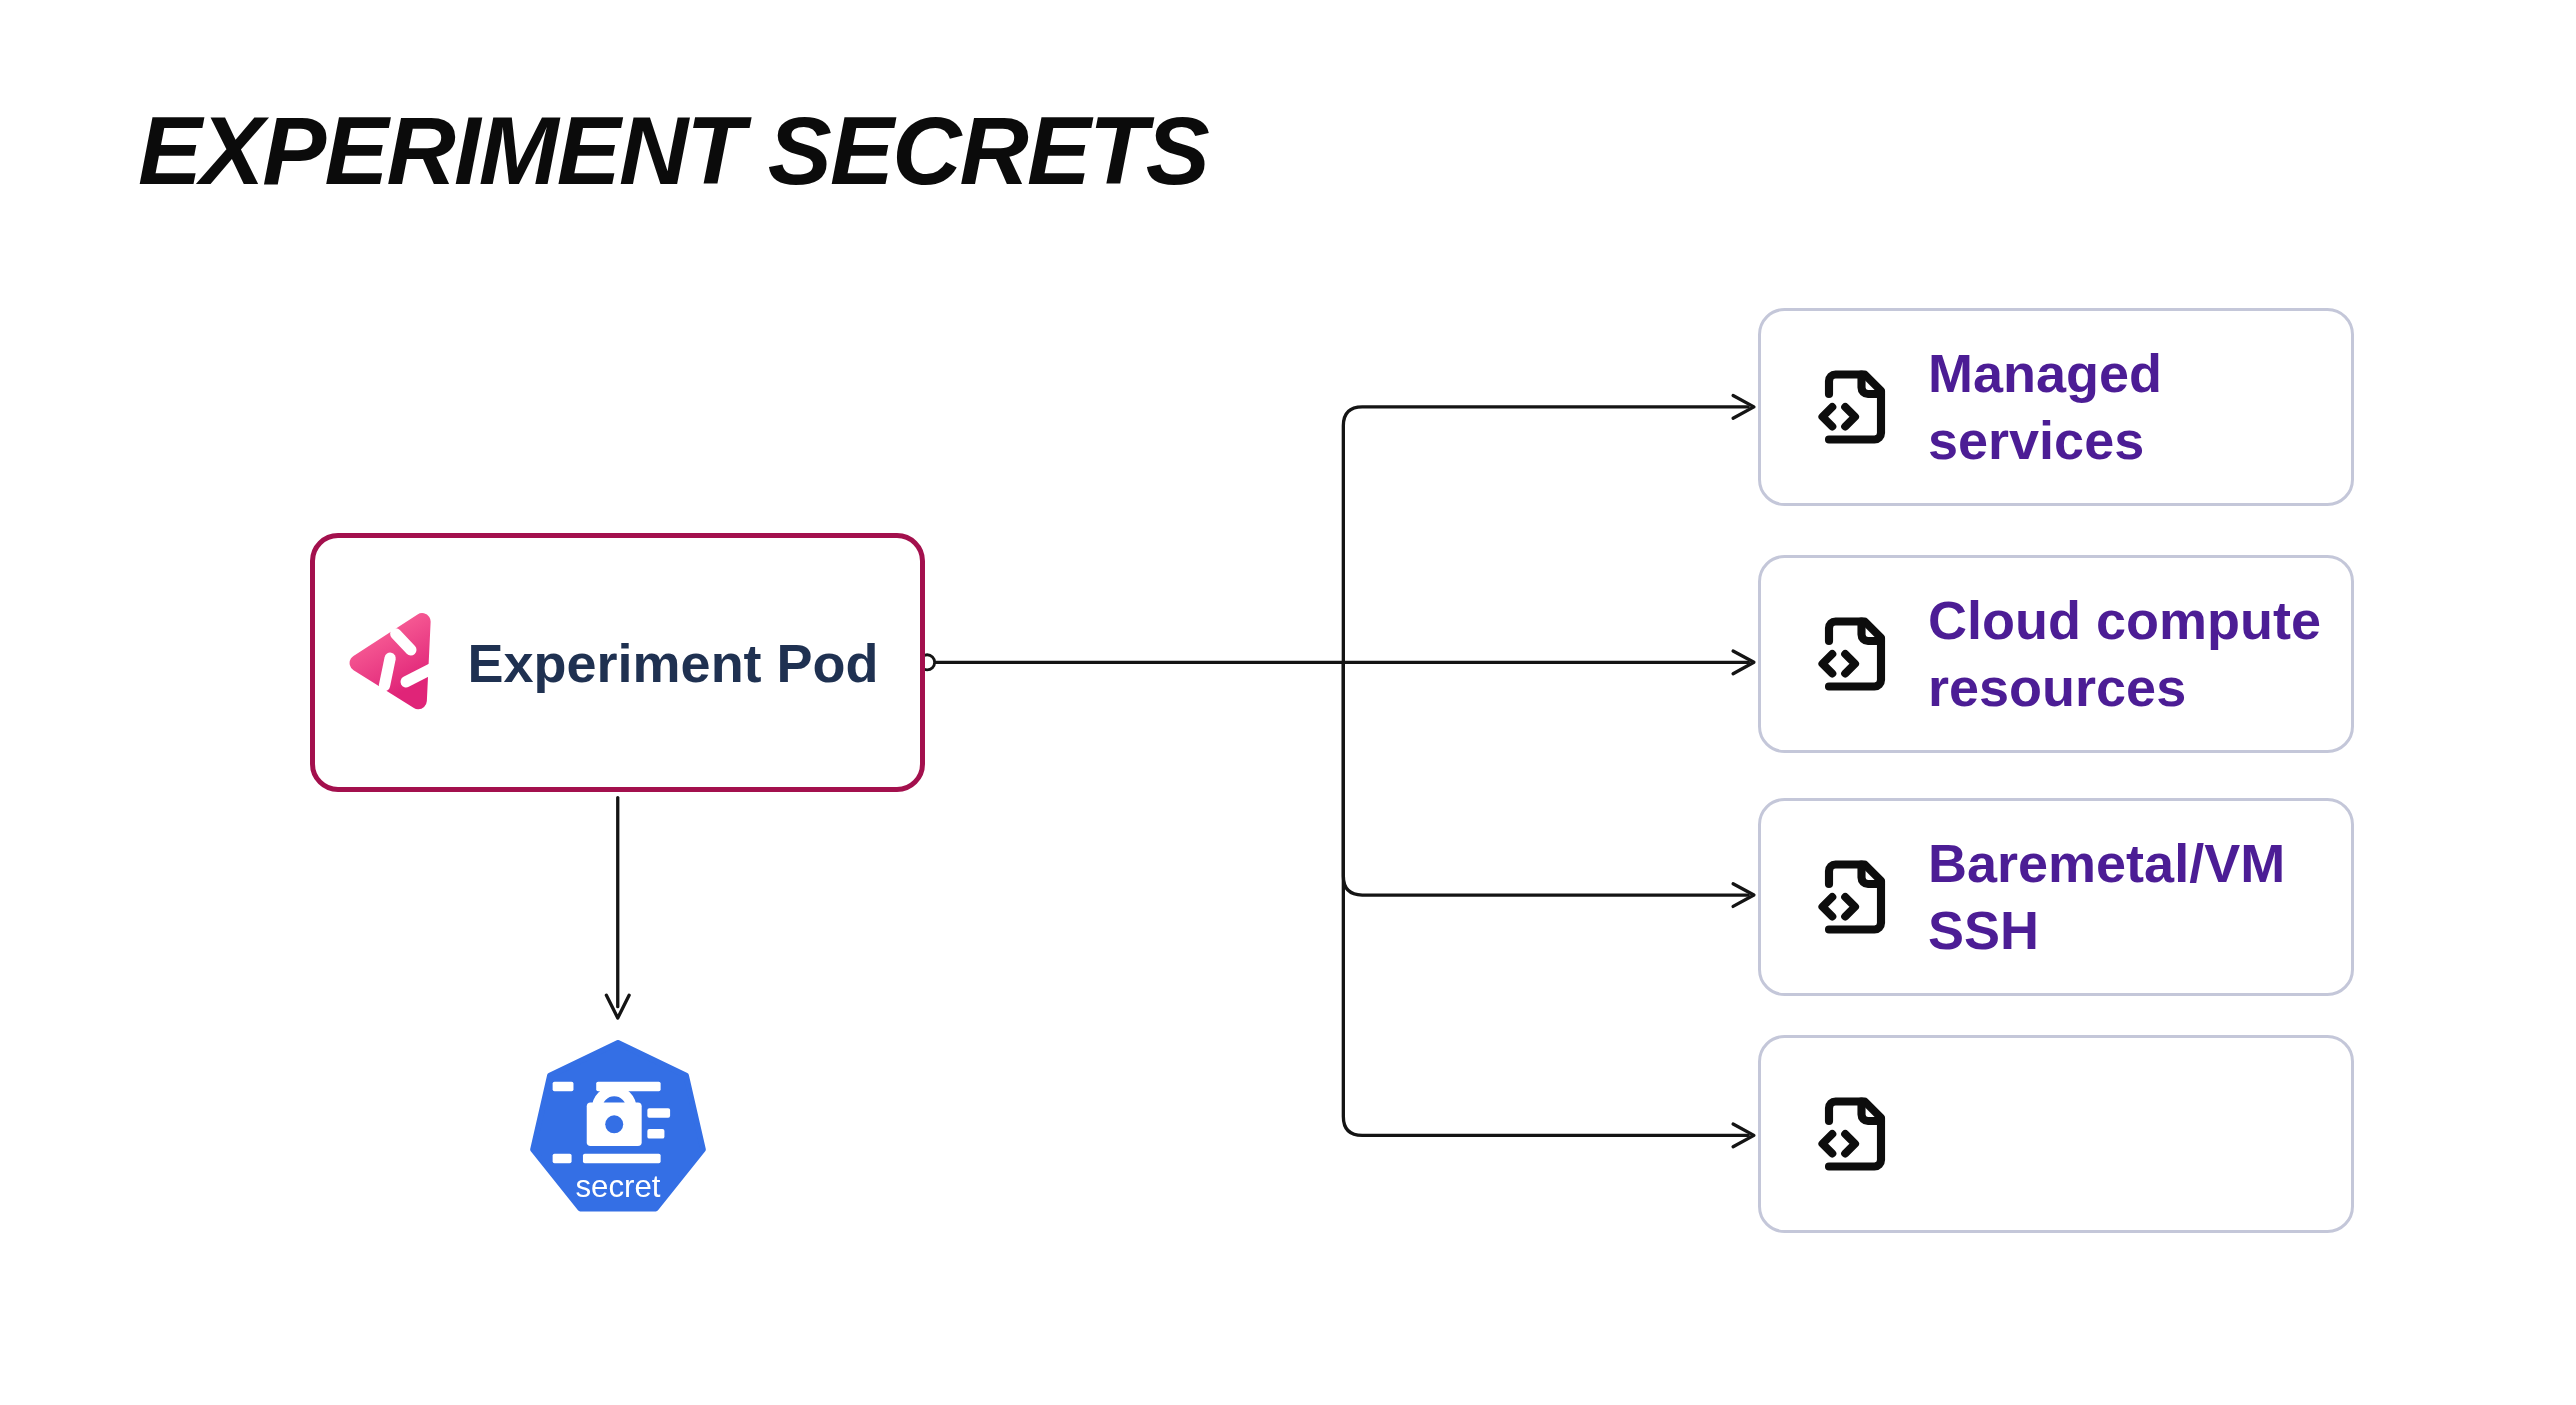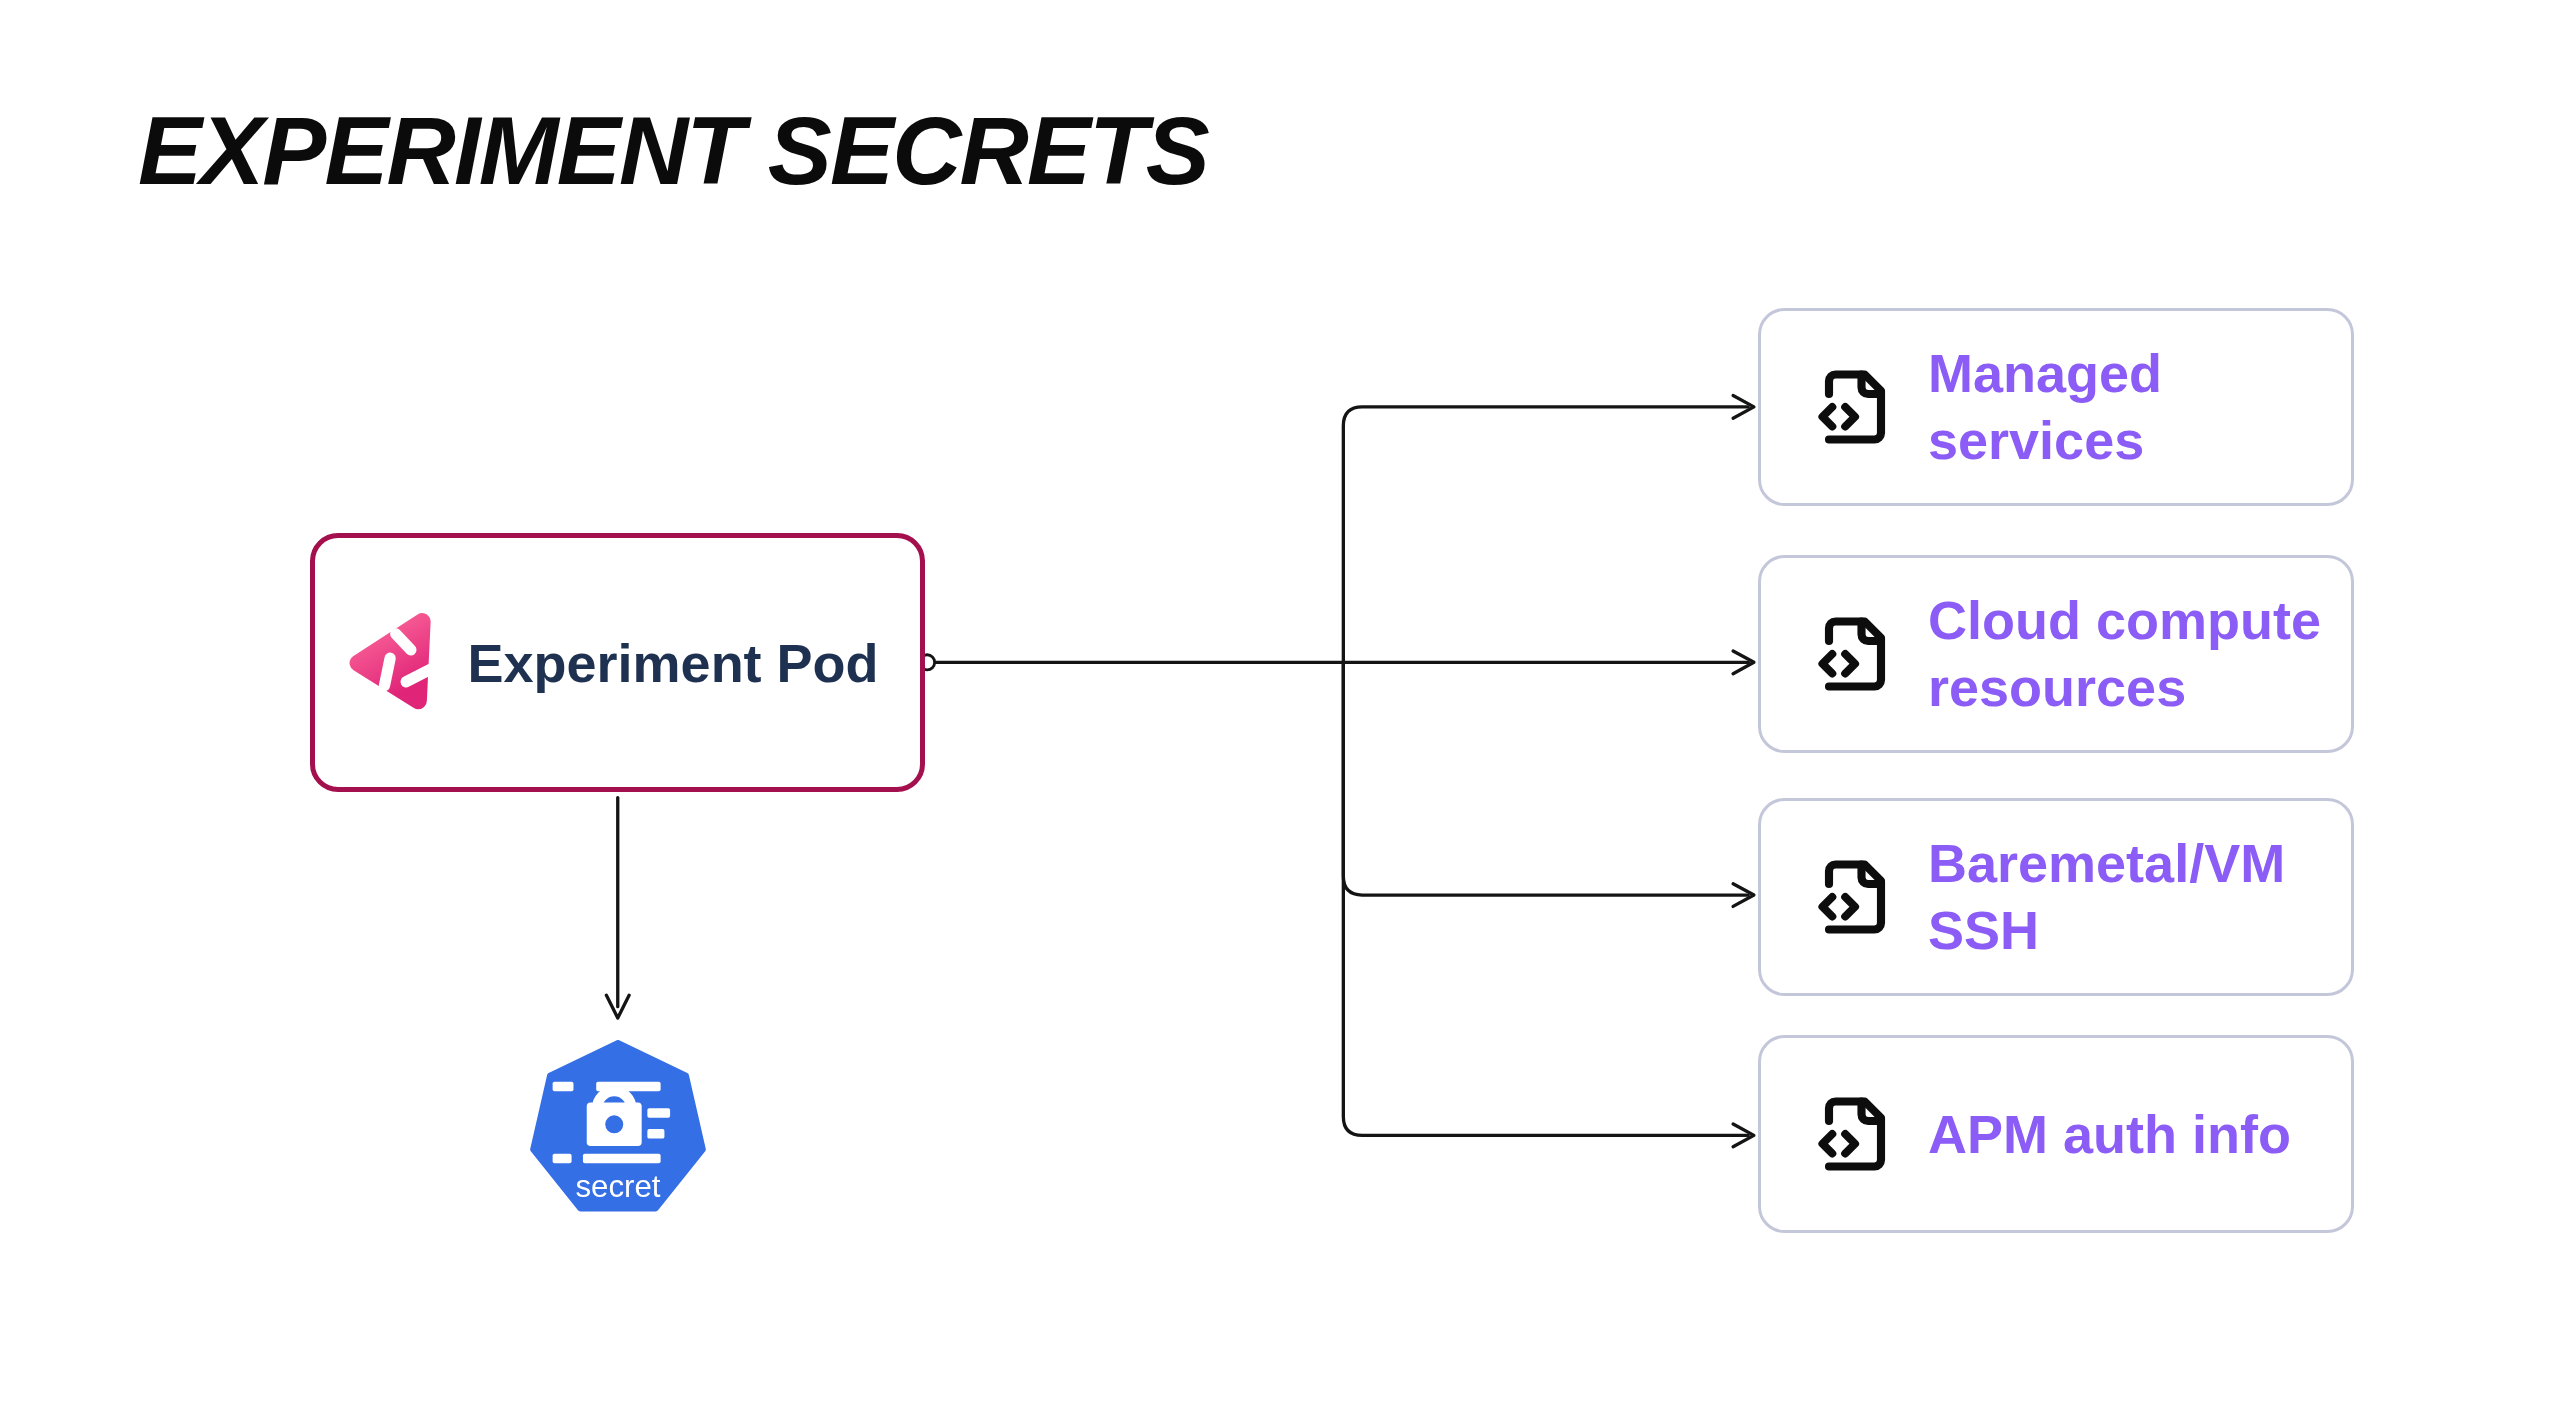--- a/index.html
+++ b/index.html
@@ -25,21 +25,21 @@
 
   
   .target {
     position:absolute; left:1758px; width:596px; height:198px;
     box-sizing:border-box; background:#ffffff;
     border:3.8px solid #C4C7D9; border-radius:26.5px;
     display:flex; align-items:center; padding-left:55px; gap:34px;
   }
   .t1 { top:308px; } .t2 { top:555px; } .t3 { top:798px; } .t4 { top:1035px; }
   .target-label {
-    font-size:54px; font-weight:700; color:#8b5cf6;
+    font-size:54px; font-weight:700; color:#4c1d95;
     line-height:1.24; max-width:416px;
   }
 
   
   .note {
     position:absolute; left:655px; top:857px; width:378px;
     font-size:41px; font-weight:500; color:#1F3151; line-height:1.32;
   }
 
   
@@ -144,17 +144,16 @@
     <span class="target-label">Baremetal/VM SSH</span>
   </div>
 
   <div class="target t4">
     <svg class="icon-svg" width="78" height="78" viewBox="0 0 24 24" fill="none" stroke="#0d0d0d" stroke-width="2.5" stroke-linecap="round" stroke-linejoin="round">
       <path d="M4 22h14a2 2 0 0 0 2-2V7l-5-5H6a2 2 0 0 0-2 2v4"></path>
       <path d="M14 2v4a2 2 0 0 0 2 2h4"></path>
       <path d="m5 12-3 3 3 3"></path>
       <path d="m9 18 3-3-3-3"></path>
     </svg>
-    <span class="target-label">APM auth info</span>
   </div>
 
 </div>
 
 
 </body></html>

